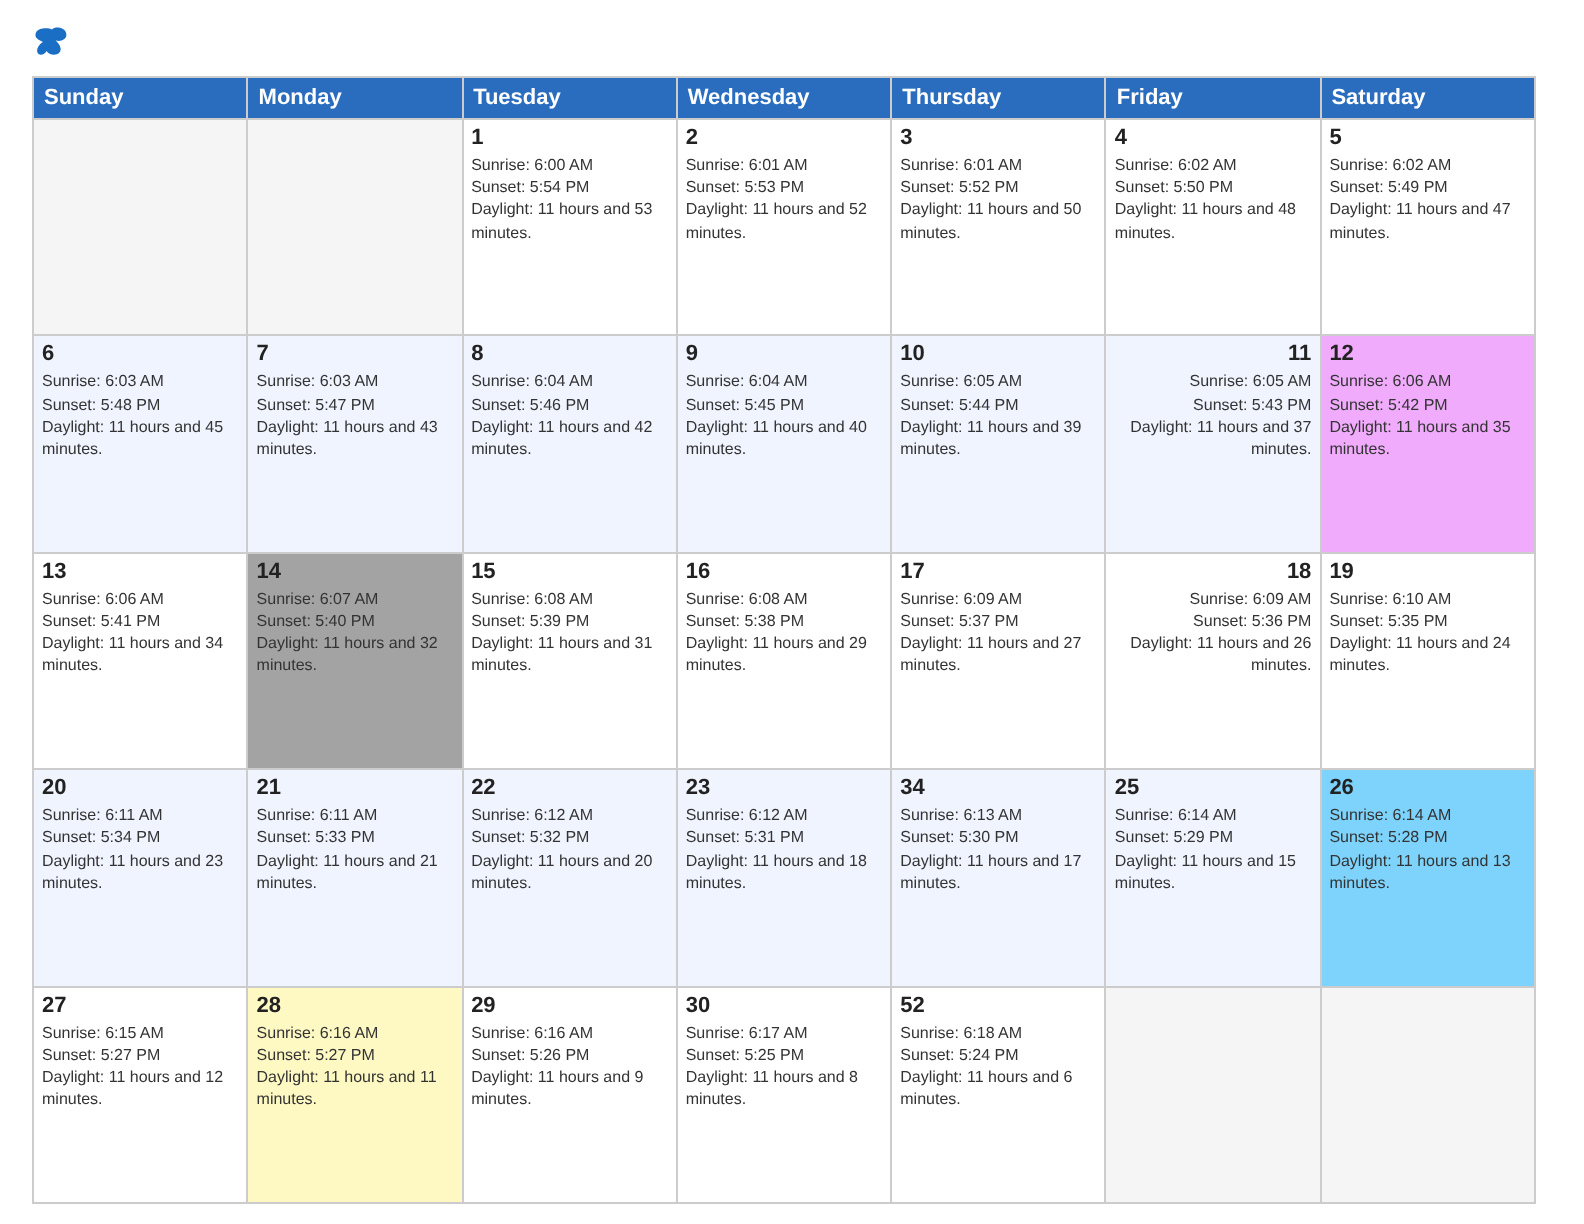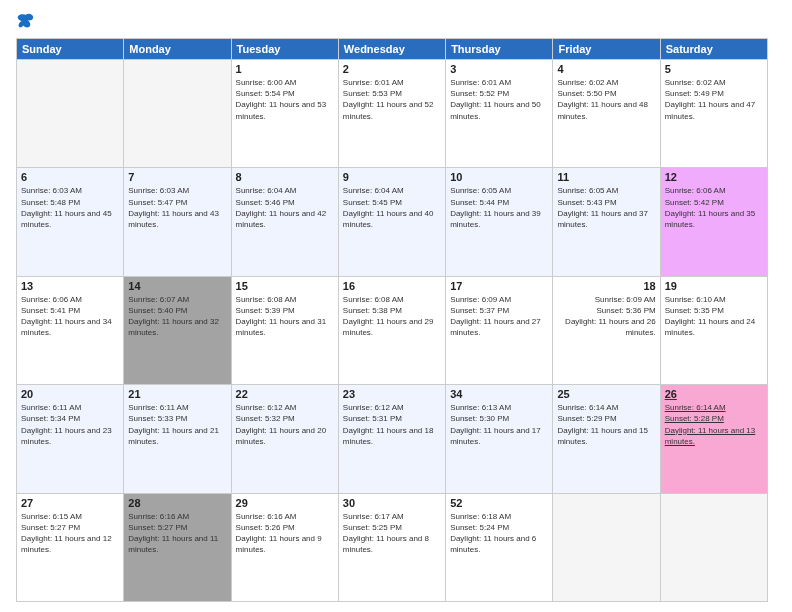--- a/index.html
+++ b/index.html
@@ -149,44 +149,44 @@
           <td style="background-color: rgb(255, 255, 255);"><span class="day-number">3</span><span class="day-info">Sunrise: 6:01 AM<br>Sunset: 5:52 PM<br>Daylight: 11 hours and 50 minutes.</span></td>
           <td style="background-color: rgb(255, 255, 255);"><span class="day-number">4</span><span class="day-info">Sunrise: 6:02 AM<br>Sunset: 5:50 PM<br>Daylight: 11 hours and 48 minutes.</span></td>
           <td style="background-color: rgb(255, 255, 255);"><span class="day-number">5</span><span class="day-info">Sunrise: 6:02 AM<br>Sunset: 5:49 PM<br>Daylight: 11 hours and 47 minutes.</span></td>
         </tr>
         <tr>
           <td style="background-color: rgb(240, 244, 255);"><span class="day-number">6</span><span class="day-info">Sunrise: 6:03 AM<br>Sunset: 5:48 PM<br>Daylight: 11 hours and 45 minutes.</span></td>
           <td style="background-color: rgb(240, 244, 255);"><span class="day-number">7</span><span class="day-info">Sunrise: 6:03 AM<br>Sunset: 5:47 PM<br>Daylight: 11 hours and 43 minutes.</span></td>
           <td style="background-color: rgb(240, 244, 255);"><span class="day-number">8</span><span class="day-info">Sunrise: 6:04 AM<br>Sunset: 5:46 PM<br>Daylight: 11 hours and 42 minutes.</span></td>
           <td style="background-color: rgb(240, 244, 255);"><span class="day-number">9</span><span class="day-info">Sunrise: 6:04 AM<br>Sunset: 5:45 PM<br>Daylight: 11 hours and 40 minutes.</span></td>
           <td style="background-color: rgb(240, 244, 255);"><span class="day-number">10</span><span class="day-info">Sunrise: 6:05 AM<br>Sunset: 5:44 PM<br>Daylight: 11 hours and 39 minutes.</span></td>
-          <td style="background-color: rgb(240, 244, 255);"><span class="day-number">11</span><span class="day-info">Sunrise: 6:05 AM<br>Sunset: 5:43 PM<br>Daylight: 11 hours and 37 minutes.</span></td>
+          <td style="background-color: rgb(240, 244, 255); text-align: right;"><span class="day-number">11</span><span class="day-info">Sunrise: 6:05 AM<br>Sunset: 5:43 PM<br>Daylight: 11 hours and 37 minutes.</span></td>
           <td style="background-color: #f0abfc;"><span class="day-number">12</span><span class="day-info">Sunrise: 6:06 AM<br>Sunset: 5:42 PM<br>Daylight: 11 hours and 35 minutes.</span></td>
         </tr>
         <tr>
           <td style="background-color: rgb(255, 255, 255);"><span class="day-number">13</span><span class="day-info">Sunrise: 6:06 AM<br>Sunset: 5:41 PM<br>Daylight: 11 hours and 34 minutes.</span></td>
           <td style="background-color: #a3a3a3;"><span class="day-number">14</span><span class="day-info">Sunrise: 6:07 AM<br>Sunset: 5:40 PM<br>Daylight: 11 hours and 32 minutes.</span></td>
           <td style="background-color: rgb(255, 255, 255);"><span class="day-number">15</span><span class="day-info">Sunrise: 6:08 AM<br>Sunset: 5:39 PM<br>Daylight: 11 hours and 31 minutes.</span></td>
           <td style="background-color: rgb(255, 255, 255);"><span class="day-number">16</span><span class="day-info">Sunrise: 6:08 AM<br>Sunset: 5:38 PM<br>Daylight: 11 hours and 29 minutes.</span></td>
           <td style="background-color: rgb(255, 255, 255);"><span class="day-number">17</span><span class="day-info">Sunrise: 6:09 AM<br>Sunset: 5:37 PM<br>Daylight: 11 hours and 27 minutes.</span></td>
           <td style="background-color: rgb(255, 255, 255); text-align: right;"><span class="day-number">18</span><span class="day-info">Sunrise: 6:09 AM<br>Sunset: 5:36 PM<br>Daylight: 11 hours and 26 minutes.</span></td>
           <td style="background-color: rgb(255, 255, 255);"><span class="day-number">19</span><span class="day-info">Sunrise: 6:10 AM<br>Sunset: 5:35 PM<br>Daylight: 11 hours and 24 minutes.</span></td>
         </tr>
         <tr>
           <td style="background-color: rgb(240, 244, 255);"><span class="day-number">20</span><span class="day-info">Sunrise: 6:11 AM<br>Sunset: 5:34 PM<br>Daylight: 11 hours and 23 minutes.</span></td>
           <td style="background-color: rgb(240, 244, 255);"><span class="day-number">21</span><span class="day-info">Sunrise: 6:11 AM<br>Sunset: 5:33 PM<br>Daylight: 11 hours and 21 minutes.</span></td>
           <td style="background-color: rgb(240, 244, 255);"><span class="day-number">22</span><span class="day-info">Sunrise: 6:12 AM<br>Sunset: 5:32 PM<br>Daylight: 11 hours and 20 minutes.</span></td>
           <td style="background-color: rgb(240, 244, 255);"><span class="day-number">23</span><span class="day-info">Sunrise: 6:12 AM<br>Sunset: 5:31 PM<br>Daylight: 11 hours and 18 minutes.</span></td>
           <td style="background-color: rgb(240, 244, 255);"><span class="day-number">34</span><span class="day-info">Sunrise: 6:13 AM<br>Sunset: 5:30 PM<br>Daylight: 11 hours and 17 minutes.</span></td>
           <td style="background-color: rgb(240, 244, 255);"><span class="day-number">25</span><span class="day-info">Sunrise: 6:14 AM<br>Sunset: 5:29 PM<br>Daylight: 11 hours and 15 minutes.</span></td>
-          <td style="background-color: #f9a8d4; text-decoration: underline;"><span class="day-number">26</span><span class="day-info">Sunrise: 6:14 AM<br>Sunset: 5:28 PM<br>Daylight: 11 hours and 13 minutes.</span></td>
+          <td style="background-color: #7dd3fc;"><span class="day-number">26</span><span class="day-info">Sunrise: 6:14 AM<br>Sunset: 5:28 PM<br>Daylight: 11 hours and 13 minutes.</span></td>
         </tr>
         <tr>
           <td style="background-color: rgb(255, 255, 255);"><span class="day-number">27</span><span class="day-info">Sunrise: 6:15 AM<br>Sunset: 5:27 PM<br>Daylight: 11 hours and 12 minutes.</span></td>
-          <td style="background-color: #a3a3a3;"><span class="day-number">28</span><span class="day-info">Sunrise: 6:16 AM<br>Sunset: 5:27 PM<br>Daylight: 11 hours and 11 minutes.</span></td>
+          <td style="background-color: #fef9c3;"><span class="day-number">28</span><span class="day-info">Sunrise: 6:16 AM<br>Sunset: 5:27 PM<br>Daylight: 11 hours and 11 minutes.</span></td>
           <td style="background-color: rgb(255, 255, 255);"><span class="day-number">29</span><span class="day-info">Sunrise: 6:16 AM<br>Sunset: 5:26 PM<br>Daylight: 11 hours and 9 minutes.</span></td>
           <td style="background-color: rgb(255, 255, 255);"><span class="day-number">30</span><span class="day-info">Sunrise: 6:17 AM<br>Sunset: 5:25 PM<br>Daylight: 11 hours and 8 minutes.</span></td>
           <td style="background-color: rgb(255, 255, 255);"><span class="day-number">52</span><span class="day-info">Sunrise: 6:18 AM<br>Sunset: 5:24 PM<br>Daylight: 11 hours and 6 minutes.</span></td>
           <td class="empty-cell" style="background-color: rgb(245, 245, 245);"></td>
           <td class="empty-cell" style="background-color: rgb(245, 245, 245);"></td>
         </tr>
       </tbody>
   </table>
 </div>
 

